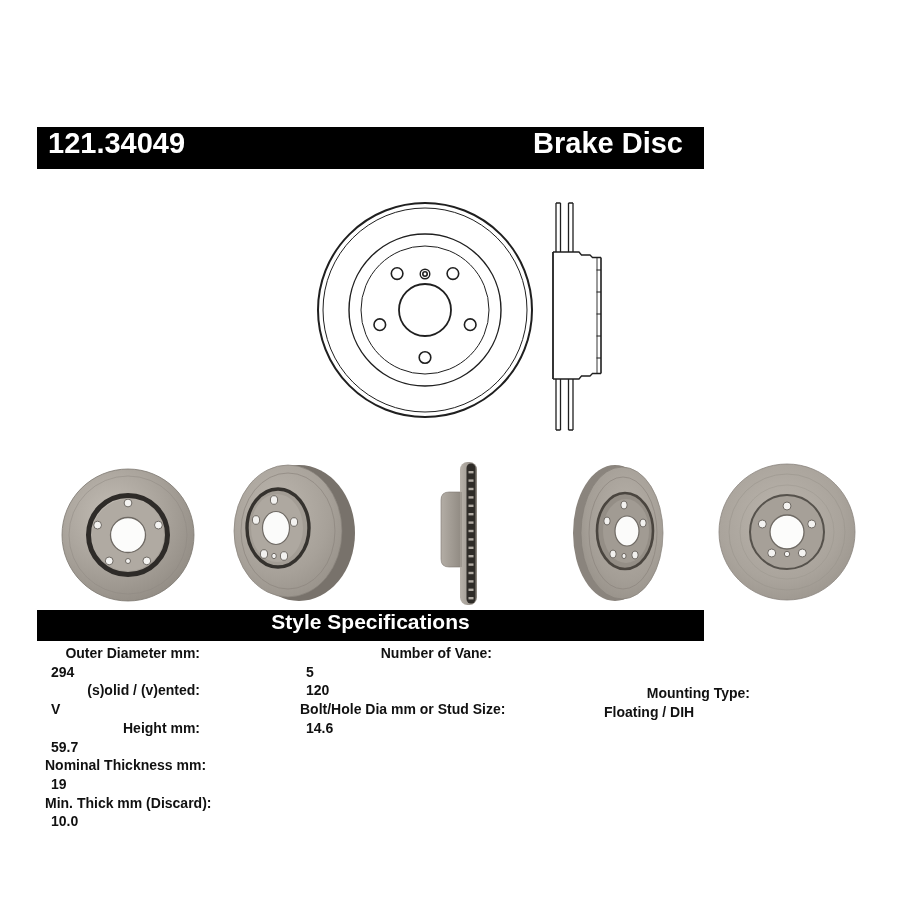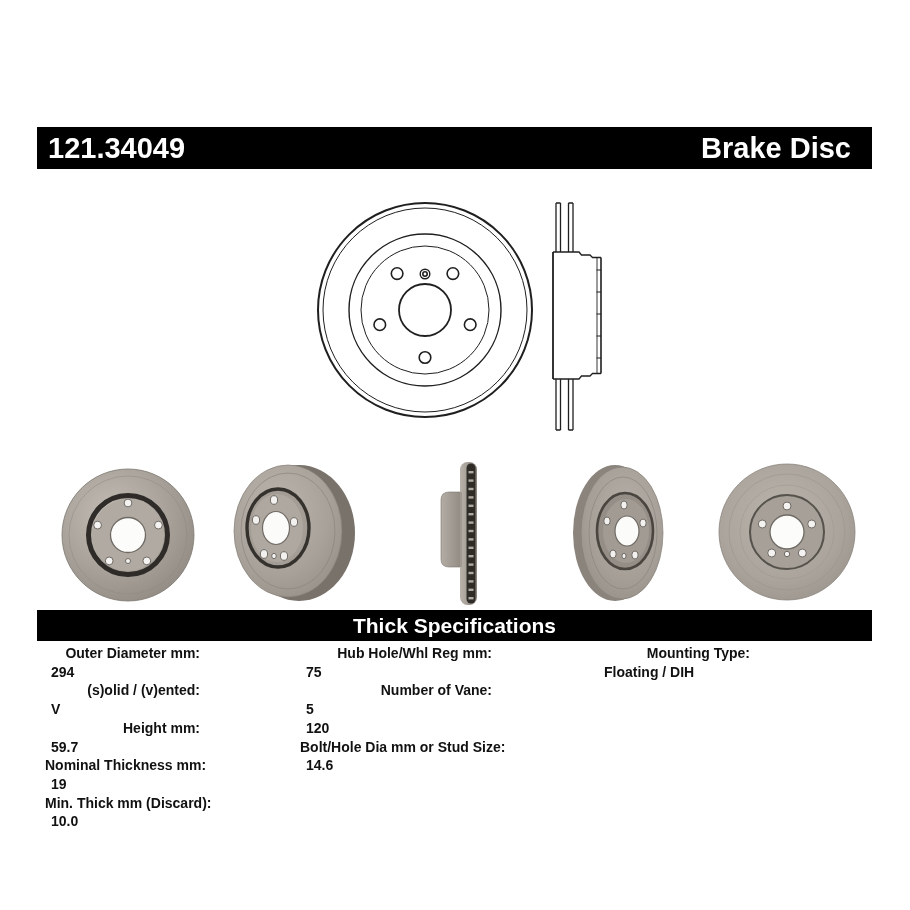--- a/index.html
+++ b/index.html
@@ -1,36 +1,36 @@
 <!DOCTYPE html>
 <html><head>
 <meta charset="utf-8">
 <style>
   html,body{margin:0;padding:0;background:#ffffff;}
   .canvas{
     position:relative;width:910px;height:910px;background:#ffffff;overflow:hidden;
     font-family:"Liberation Sans","DejaVu Sans",sans-serif;font-weight:700;color:#111111;
   }
   .bar{
-    position:absolute;left:37px;width:835px;background:#000000;color:#ffffff;
-    display:flex;align-items:center;box-sizing:border-box;
+    position:absolute;left:37px;width:667px;background:#000000;color:#ffffff;
+    display:flex;box-sizing:border-box;
   }
   .header-bar{top:127px;height:42px;font-size:29px;justify-content:space-between;padding:0 21px 0 11px;}
   .spec-bar{top:610px;height:31px;font-size:21px;justify-content:center;}
   .drawings{position:absolute;left:300px;top:190px;}
   .photo{position:absolute;}
   .p1{left:58px;top:465px;}
   .p2{left:232px;top:462px;}
   .p3{left:435px;top:461px;}
   .p4{left:573px;top:463px;}
   .p5{left:717px;top:462px;}
   .col{position:absolute;top:644px;font-size:14px;line-height:18.7px;white-space:nowrap;}
   .col-left{left:45px;}
   .col-mid{left:300px;}
-  .col-right{left:598px;}
+  .col-right{left:598px;margin-top:40px;}
   .row{display:flex;flex-direction:column;}
   .lbl{display:inline-block;text-align:right;}
   .col-left  .lbl{width:155px;}
   .col-mid   .lbl{width:192px;}
   .col-right .lbl{width:152px;}
   .val{margin-left:6px;}
   .note{position:absolute;left:56px;top:750px;display:flex;align-items:center;}
   .note-label{margin-left:14px;font-size:16px;margin-top:2px;}
 </style>
 </head>
@@ -203,21 +203,21 @@
       <circle cx="70" cy="44" r="4"></circle>
       <circle cx="45.3" cy="62" r="4"></circle>
       <circle cx="94.7" cy="62" r="4"></circle>
       <circle cx="54.7" cy="91" r="4"></circle>
       <circle cx="85.3" cy="91" r="4"></circle>
       <circle cx="70" cy="92" r="2.7"></circle>
     </g>
   </svg>
 
   <div class="bar spec-bar">
-    <span>Thick Specifications</span>
+    <span>Style Specifications</span>
   </div>
 
   <div class="col col-left">
     <div class="row">
         <span class="lbl">Outer Diameter mm:</span>
         <span class="val">294</span>
       </div>
     <div class="row">
         <span class="lbl">(s)olid / (v)ented:</span>
         <span class="val">V</span>
@@ -231,24 +231,20 @@
         <span class="val">19</span>
       </div>
     <div class="row">
         <span class="lbl">Min. Thick mm (Discard):</span>
         <span class="val">10.0</span>
       </div>
   </div>
 
   <div class="col col-mid">
     <div class="row">
-        <span class="lbl">Hub Hole/Whl Reg mm:</span>
-        <span class="val">75</span>
-      </div>
-    <div class="row">
         <span class="lbl">Number of Vane:</span>
         <span class="val">5</span>
       </div>
     <div class="row">
         <span class="val">120</span>
       </div>
     <div class="row">
         <span class="lbl">Bolt/Hole Dia mm or Stud Size:</span>
         <span class="val">14.6</span>
       </div>

